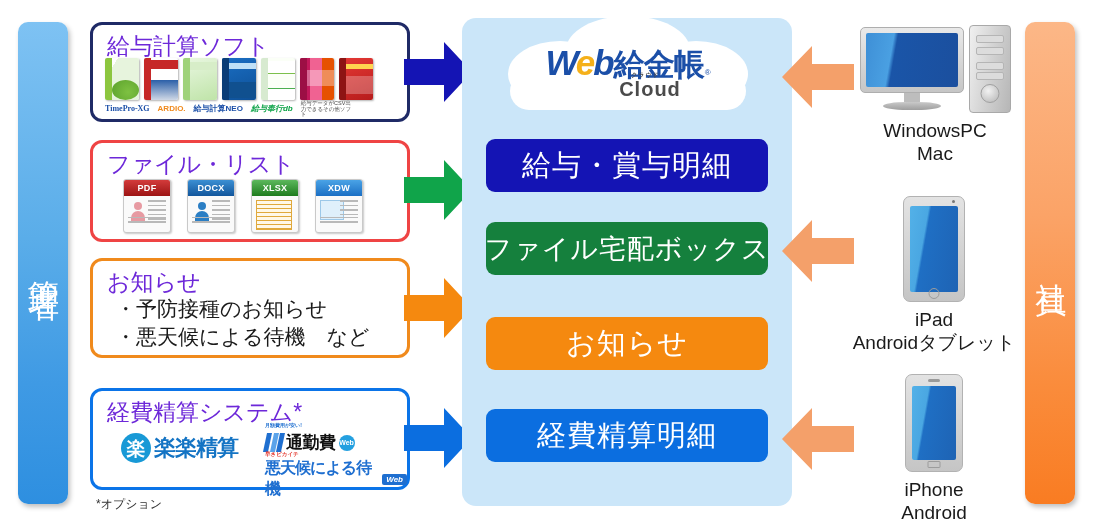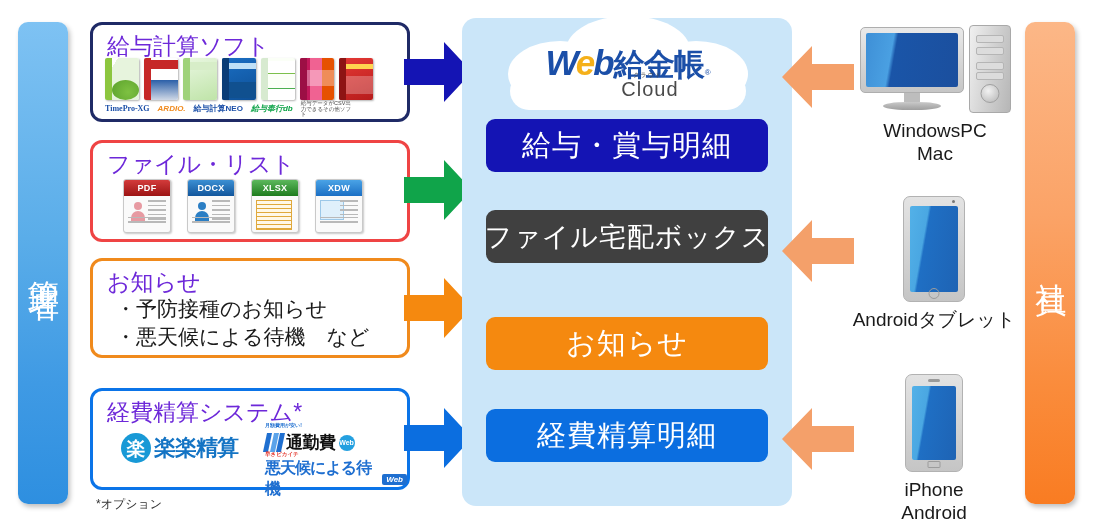--- a/index.html
+++ b/index.html
@@ -179,37 +179,37 @@
   .cloud-web{
     font-size:35px;font-style:italic;font-weight:bold;color:#1b4fa8;
     letter-spacing:-2px;line-height:1;
   }
   .cloud-web .e{color:#f5b01a;}
   .cloud-kanji{
     font-size:31px;font-weight:bold;color:#1b4fa8;letter-spacing:-1px;line-height:1;
   }
   .cloud-reg{font-size:8px;color:#1b4fa8;vertical-align:super;}
   .cloud-sub{
-    position:relative;font-size:20px;font-weight:normal;color:#4a4a4a;
+    position:relative;font-size:20px;font-weight:bold;color:#4a4a4a;
     letter-spacing:1px;line-height:1;margin:-1px 0 0 44px;
   }
   .cloud-kana{
     position:absolute;left:12px;top:-7px;font-size:6px;color:#4a4a4a;letter-spacing:1px;
   }
 
   .feature{
     position:absolute;left:486px;
     width:282px;height:53px;
     border-radius:9px;
     display:flex;align-items:center;justify-content:center;
     color:#ffffff;font-size:29px;letter-spacing:1px;
     white-space:nowrap;
   }
-  #feat-salary {top:119px;background:#1414b4;}
-  #feat-filebox{top:210px;background:#404040;font-size:27px;}
+  #feat-salary {top:139px;background:#1414b4;}
+  #feat-filebox{top:222px;background:#15803d;font-size:27px;}
   #feat-notice {top:317px;background:#f5890f;}
   #feat-expense{top:409px;background:#0b6ee0;}
 
   
   .device{position:absolute;text-align:center;}
   .device .caption{
     font-size:19px;color:#1a1a1a;line-height:1.22;white-space:nowrap;margin-top:6px;
   }
 
   
@@ -320,21 +320,21 @@
       </div>
       <div class="pkg" style="background:linear-gradient(160deg,#e53935,#b71c1c);">
         <div class="spine" style="background:#8e1414;"></div>
         <div class="band" style="top:6px;height:5px;background:#ffd54f;"></div>
         <div class="band" style="top:18px;height:18px;background:rgba(255,255,255,.25);"></div>
       </div>
     </div>
 
     <div class="brandrow">
       <span class="brand" style="color:#1b4fa8;font-family:'Liberation Serif',serif;">TimePro-XG</span>
-      <span class="brand" style="color:#f08a1c;font-style:italic;">ARDIO.</span>
+      <span class="brand" style="color:#f08a1c;">ARDIO.</span>
       <span class="brand" style="color:#1b4fa8;">給与計算NEO</span>
       <span class="brand" style="color:#10a44a;font-style:italic;">給与奉行db</span>
       <span class="brand small" style="max-width:52px;white-space:normal;">給与データがCSV出力できるその他ソフト</span>
     </div>
   </div>
 
   <div class="arrow" style="left:404px;top:42px;">
     <svg width="68" height="60" viewBox="0 0 68 60">
         <path d="M0 17 H40 V0 L68 30 L40 60 V43 H0 Z" fill="#1414b4"></path>
       </svg>
@@ -541,20 +541,21 @@
     </div>
   </div>
 
   <div class="device" id="dev-tablet">
     <div class="slab" id="tablet-body">
       <span class="cam"></span>
       <div class="scr"></div>
       <span class="home"></span>
     </div>
     <div class="caption">
+      <div>iPad</div>
       <div>Androidタブレット</div>
     </div>
   </div>
 
   <div class="device" id="dev-phone">
     <div class="slab" id="phone-body">
       <span class="spk"></span>
       <div class="scr"></div>
       <span class="homebar"></span>
     </div>

